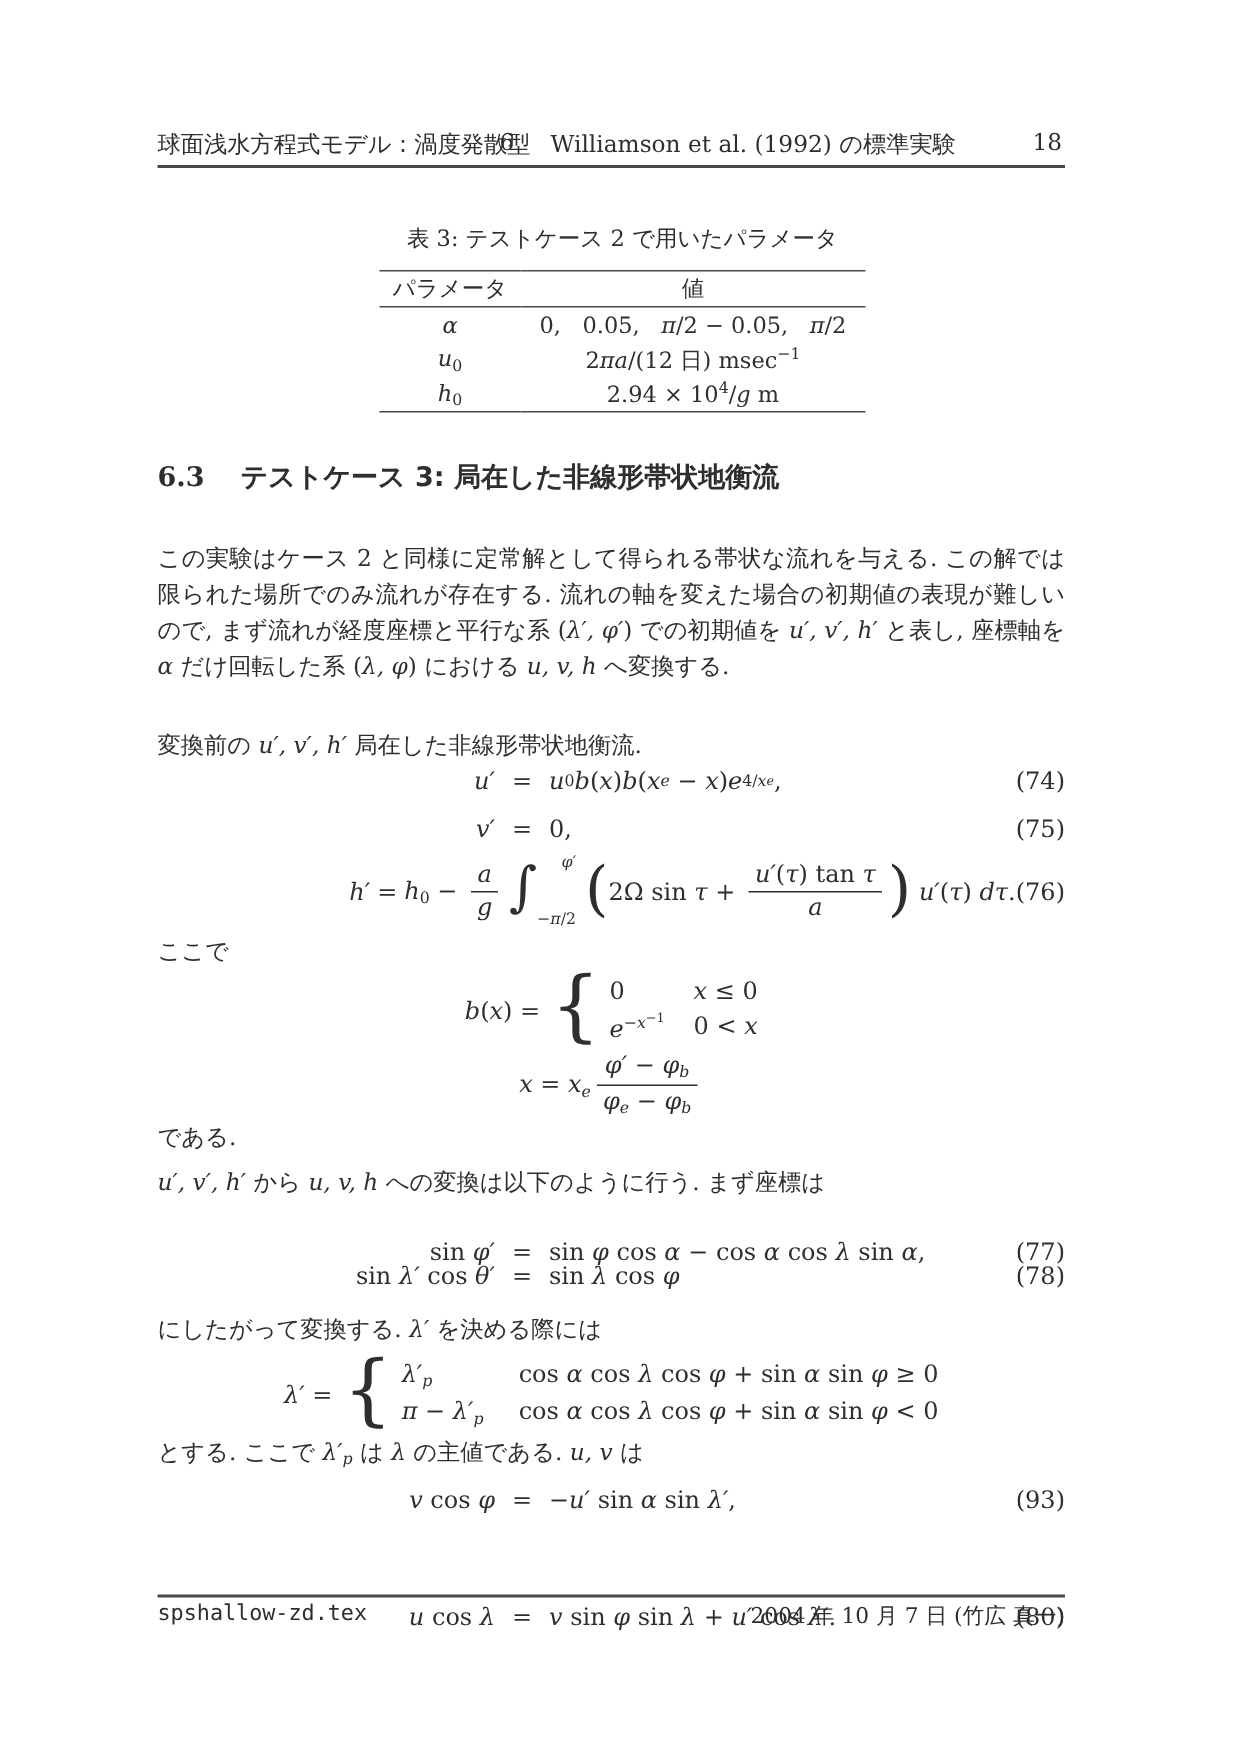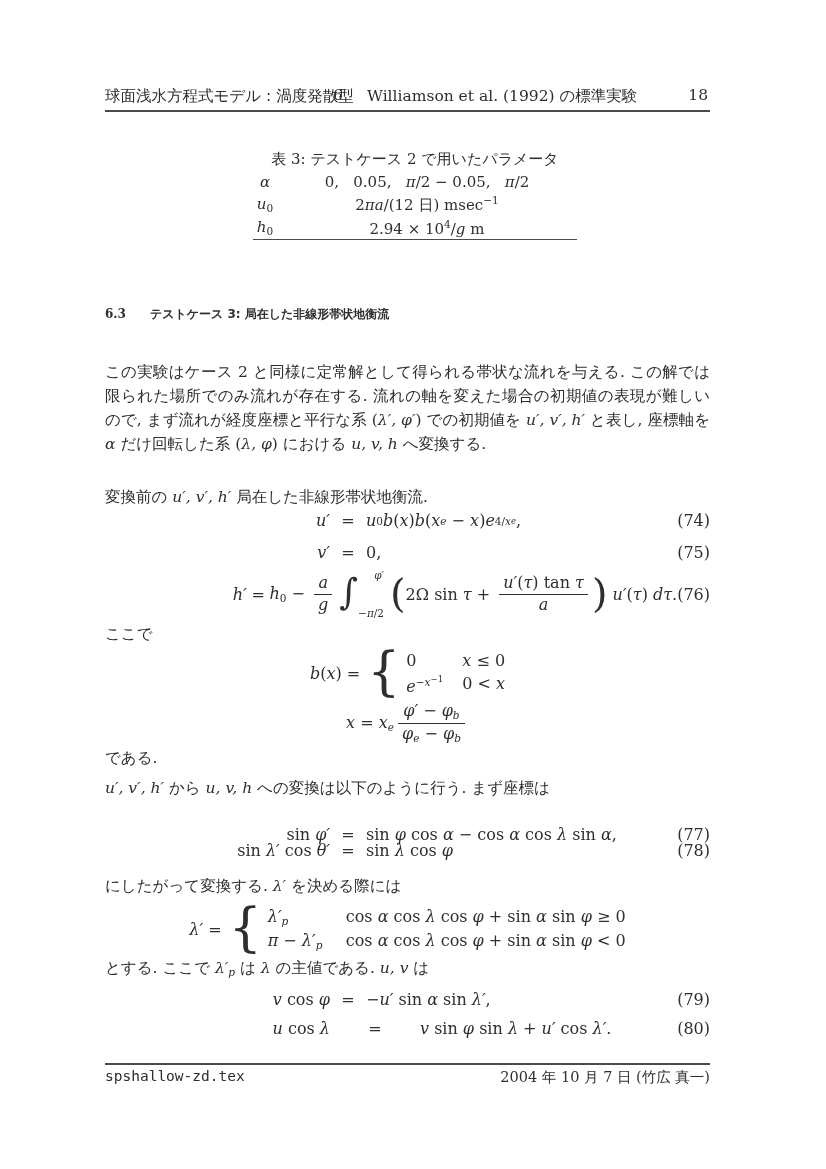--- a/index.html
+++ b/index.html
@@ -13,31 +13,31 @@
   
   .hdr{height:22px;font-weight:normal;}
   .hdr .jp{font-family:"DejaVu Sans","Liberation Sans",sans-serif;}
   .hdr-left{position:absolute;left:0;top:0;white-space:pre;}
   .hdr-num{position:absolute;left:228px;top:0;}
   .hdr-sec{position:absolute;left:262px;top:0;white-space:pre;text-align:right;}
   .hdr-page{position:absolute;right:2px;top:0;}
 
   
   .tbl-block{position:absolute;left:253px;top:150px;width:324px;font-size:15px;}
-  .tbl-caption{text-align:center;white-space:pre;margin-bottom:1px;}
+  .tbl-caption{text-align:center;white-space:pre;margin-bottom:11px;}
   table.ptable{border-collapse:collapse;width:324px;margin-top:1px;}
   table.ptable td,table.ptable th{padding:0;font-weight:normal;text-align:center;white-space:pre;}
   tr.thead-row{border-top:1.5px solid #4a4a4a;border-bottom:1.5px solid #4a4a4a;}
   tr.thead-row th{height:23px;}
   tr.body-row td{height:23px;}
   tr.last-row{border-bottom:1.5px solid #4a4a4a;}
   .col-param{width:94px;}
 
   
-  .sec-head{font-weight:bold;font-size:12px;}
+  .sec-head{font-weight:bold;font-size:18px;}
   .sec-head .sec-num{margin-right:24px;}
   .sec-head .jp{font-family:"DejaVu Sans","Liberation Sans",sans-serif;}
 
   
   .para{line-height:24px;text-align:justify;}
 
   
   .m-i{font-style:italic;}
   .m-sub{font-size:10.5px;vertical-align:-3px;}
   .m-subi{font-size:10.5px;vertical-align:-3px;font-style:italic;}
@@ -86,20 +86,24 @@
     <span class="hdr-num">6</span>
     <span class="hdr-sec"><span>Williamson et al. (1992) </span><span class="jp">の標準実験</span></span>
     <span class="hdr-page">18</span>
   </div>
   <div class="rule" style="top:110px;"></div>
 
   <div class="tbl-block">
     <div class="tbl-caption">表 3: テストケース 2 で用いたパラメータ</div>
     <table class="ptable">
       <tbody>
+          <tr class="thead-row">
+        <th class="col-param">パラメータ</th>
+        <th>値</th>
+      </tr>
       <tr class="body-row">
         <td><span class="m-i">α</span></td>
         <td><span>0,   0.05,   </span><span class="m-i">π</span><span>/2 − 0.05,   </span><span class="m-i">π</span><span>/2</span></td>
       </tr>
       <tr class="body-row">
         <td><span class="m-i">u</span><span class="m-sub">0</span></td>
         <td><span>2</span><span class="m-i">πa</span><span>/(12 日) msec</span><span class="m-sup">−1</span></td>
       </tr>
       <tr class="body-row last-row">
         <td><span class="m-i">h</span><span class="m-sub">0</span></td>
@@ -195,24 +199,24 @@
       <span class="cases-row"><span class="cval"><span class="m-i">π</span><span> − </span><span class="m-i">λ′</span><span class="m-subi">p</span></span><span class="ccond"><span>cos </span><span class="m-i">α</span><span> cos </span><span class="m-i">λ</span><span> cos </span><span class="m-i">φ</span><span> + sin </span><span class="m-i">α</span><span> sin </span><span class="m-i">φ</span><span> &lt; 0</span></span></span>
     </span>
   </div>
 
   <div class="abs para" style="top:956px;"><span>とする. ここで </span><span class="m-i">λ′</span><span class="m-subi">p</span><span> は </span><span class="m-i">λ</span><span> の主値である. </span><span class="m-i">u, v</span><span> は</span></div>
 
   <div class="abs eq-row" style="top:990px;">
     <span class="eq-lhs"><span class="m-i">v</span><span> cos </span><span class="m-i">φ</span></span>
     <span class="eq-rel">=</span>
     <span class="eq-rhs"><span>−</span><span class="m-i">u′</span><span> sin </span><span class="m-i">α</span><span> sin </span><span class="m-i">λ′</span><span>,</span></span>
-    <span class="eq-tag">(79)</span>
-  </div>
-
-  <div class="abs eq-row" style="top:1019px;gap:27px;">
+    <span class="eq-tag">(93)</span>
+  </div>
+
+  <div class="abs eq-row" style="top:1068px;">
     <span class="eq-lhs"><span class="m-i">u</span><span> cos </span><span class="m-i">λ</span></span>
     <span class="eq-rel">=</span>
     <span class="eq-rhs"><span class="m-i">v</span><span> sin </span><span class="m-i">φ</span><span> sin </span><span class="m-i">λ</span><span> + </span><span class="m-i">u′</span><span> cos </span><span class="m-i">λ′</span><span>.</span></span>
     <span class="eq-tag">(80)</span>
   </div>
 
   <div class="rule" style="top:1063px;"></div>
   <div class="abs ftr" style="top:1068px;">
     <span class="ftr-left">spshallow-zd.tex</span>
     <span class="ftr-right">2004 年 10 月 7 日 (竹広 真一)</span>

